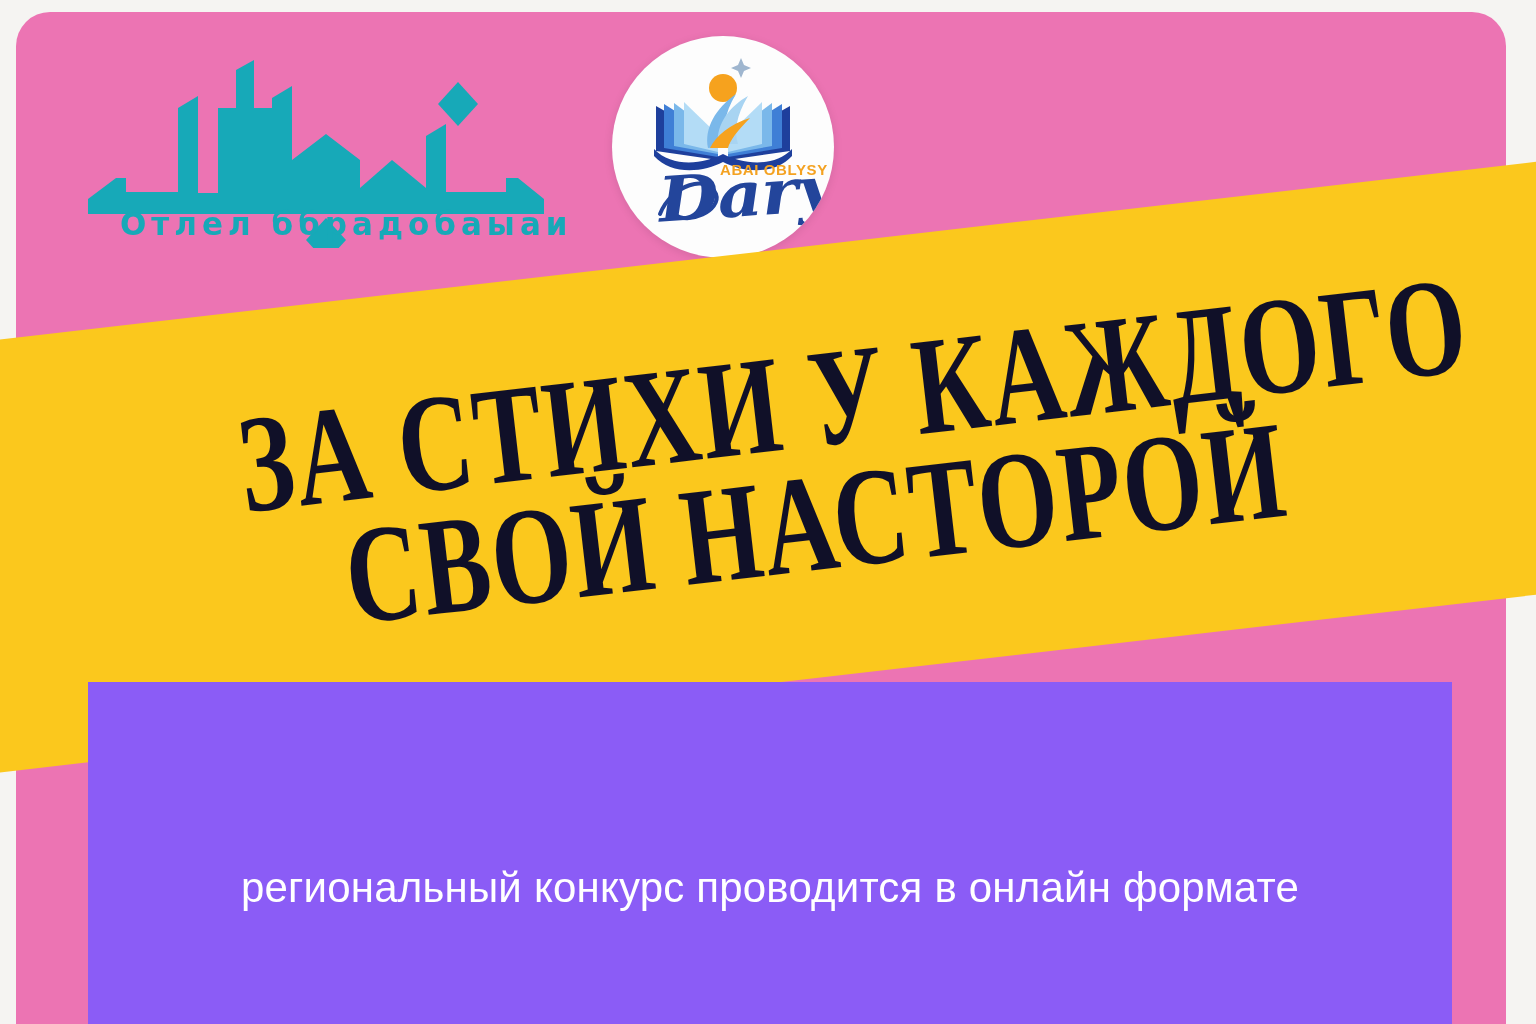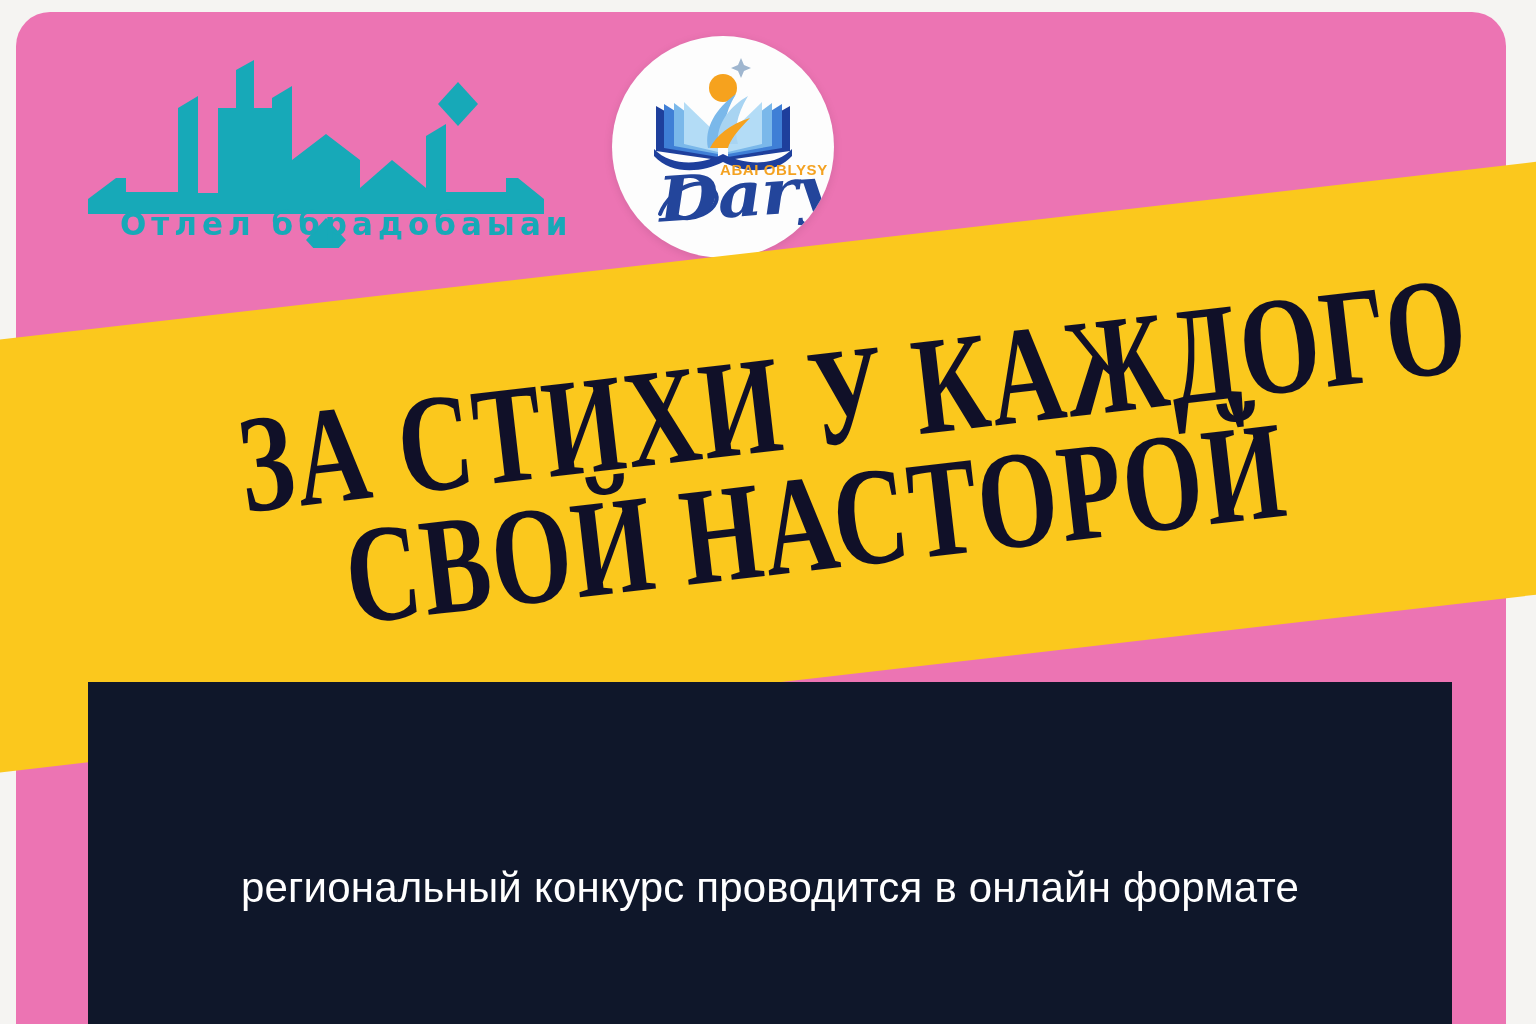--- a/index.html
+++ b/index.html
@@ -129,21 +129,21 @@
   .headline-line.l1 { padding-left: 140px; }
   .headline-line.l2 { padding-left: 30px; }
 
   
   .blue-panel {
     position: absolute;
     left: 88px;
     top: 682px;
     width: 1364px;
     height: 342px;
-    background: #0f172a;
+    background: #8b5cf6;
   }
   .blue-caption {
     position: absolute;
     left: 0;
     top: 182px;
     width: 100%;
     text-align: center;
     color: #ffffff;
     font-family: "Liberation Sans", sans-serif;
     font-size: 42px;

